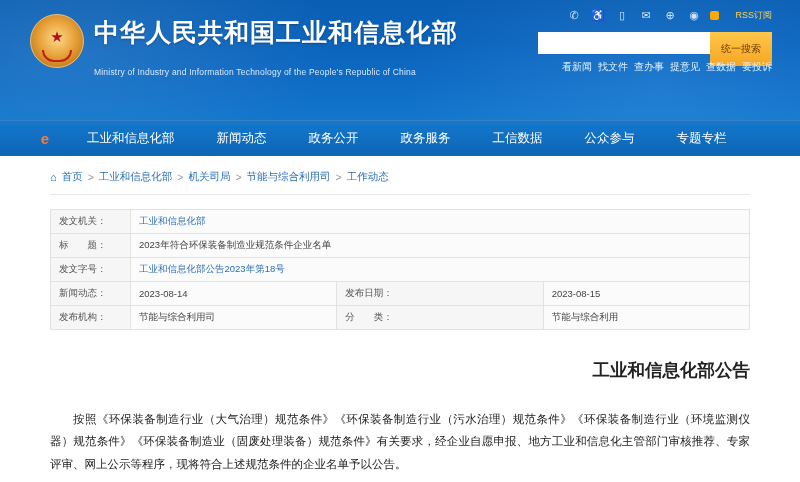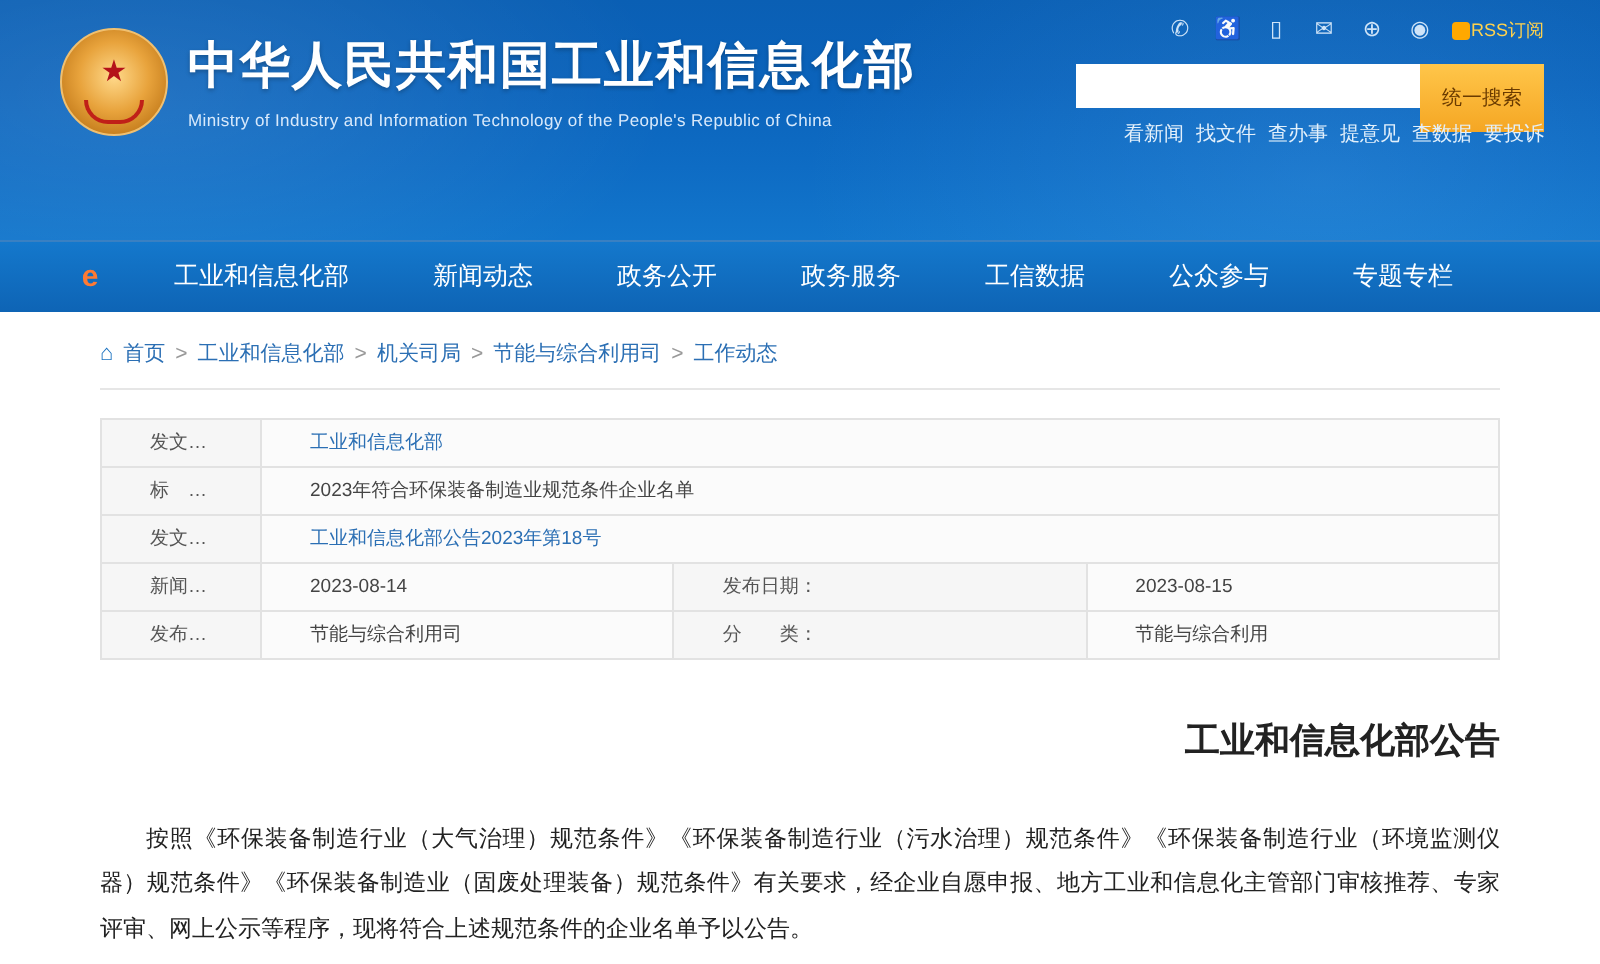--- a/index.html
+++ b/index.html
@@ -63,37 +63,37 @@
   .titles { padding-top: 2px; }
   .title-cn {
     color: #ffffff;
     font-size: 25px; font-weight: bold; letter-spacing: 1px;
     font-family: "DejaVu Sans", "Liberation Sans", sans-serif;
     text-shadow: 0 1px 2px rgba(0,0,0,0.25);
     white-space: nowrap;
   }
   .title-en {
     color: #d8e9fb;
-    font-size: 8.5px; margin-top: 6px; letter-spacing: 0.2px;
+    font-size: 8.5px; margin-top: 18px; letter-spacing: 0.2px;
     white-space: nowrap;
   }
 
   
   .util-row {
     position: absolute; right: 28px; top: 8px;
     display: flex; align-items: center; gap: 9px;
     z-index: 3;
   }
   .util-icon {
     width: 15px; height: 15px;
     color: #cfe4f8; font-size: 11px;
     display: flex; align-items: center; justify-content: center;
     line-height: 1;
   }
-  .rss { display: flex; align-items: center; gap: 0; color: #ffd24d; font-size: 9px; }
+  .rss { display: flex; align-items: center; gap: 16px; color: #ffd24d; font-size: 9px; }
   .rss .dot { width: 9px; height: 9px; border-radius: 2px; background: #ffa800; display:inline-block; }
 
   .search-row {
     position: absolute; right: 28px; top: 32px;
     display: flex; z-index: 3;
   }
   .search-input {
     width: 172px; height: 22px;
     border: none; outline: none;
     background: #ffffff;
@@ -151,21 +151,21 @@
 
   
   .content { width: 700px; margin: 0 auto; padding-top: 14px; }
   .meta-table {
     width: 100%; border-collapse: collapse;
     font-size: 9.5px; color: #444;
     table-layout: fixed;
   }
   .meta-table td {
     border: 1px solid #e2e2e2;
-    padding: 5px 24px;
+    padding: 5px 8px;
     background: #fbfbfb;
     white-space: nowrap; overflow: hidden; text-overflow: ellipsis;
   }
   .meta-table td.lbl { width: 80px; color: #555; background: #f6f6f6; }
   .meta-table td.val { color: #444; }
   .meta-table td.val a { color: #2b6fb4; text-decoration: none; }
 
   
   .doc-title {
     text-align: right;

